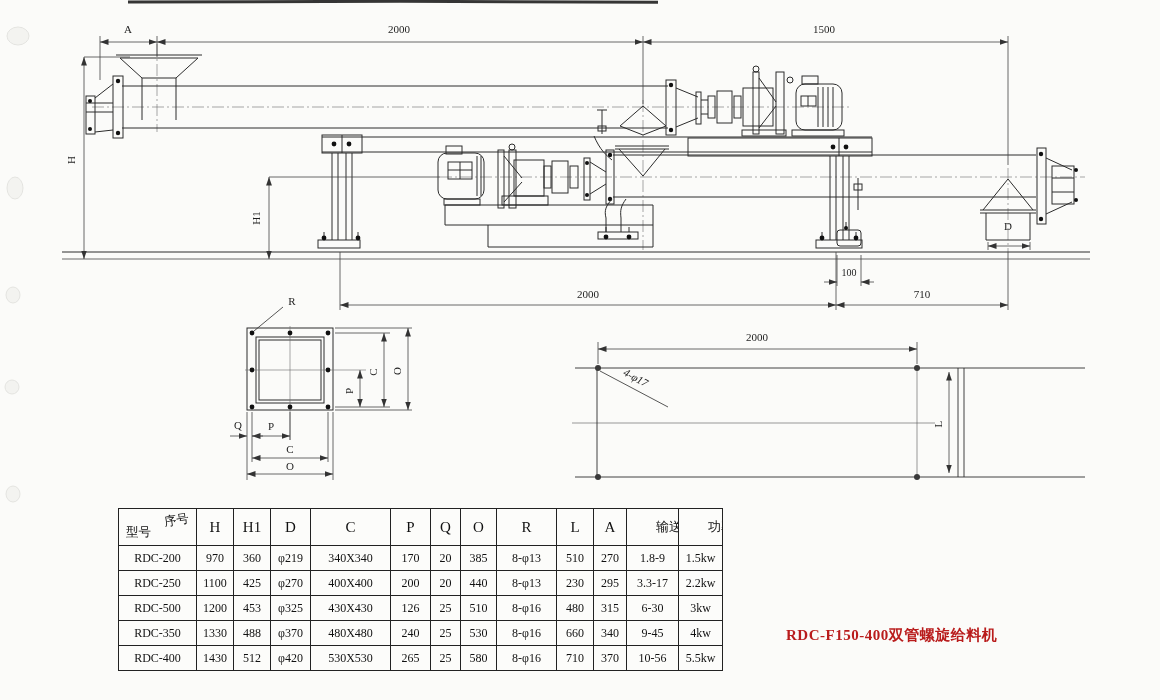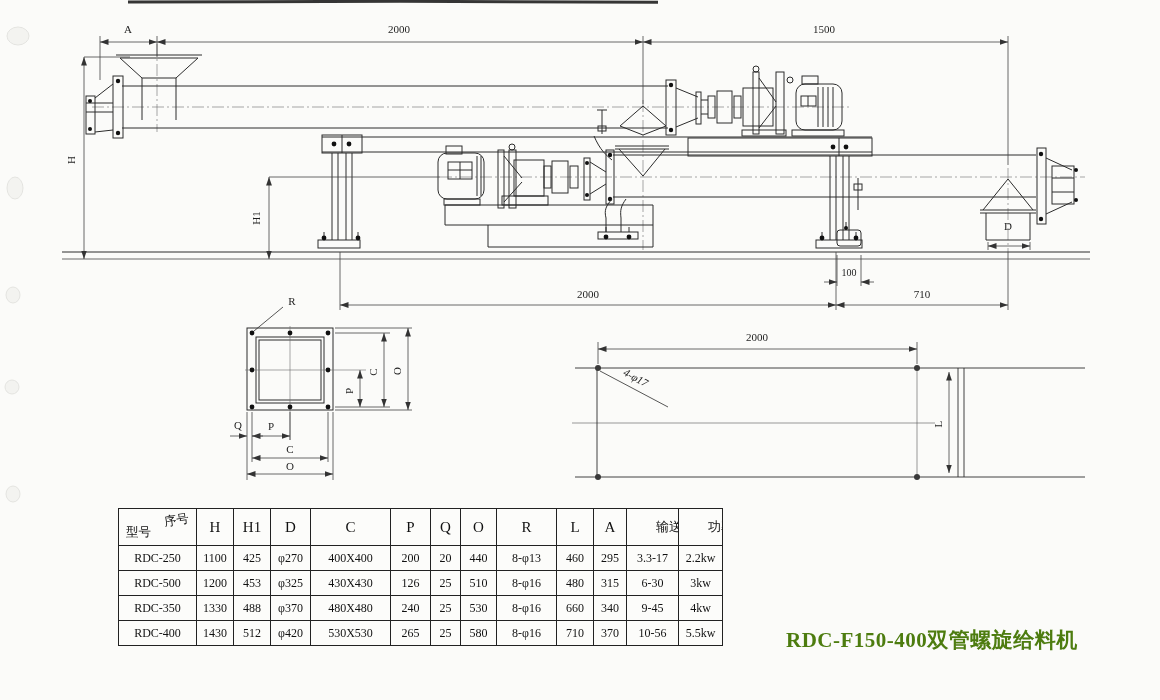--- a/index.html
+++ b/index.html
@@ -22,21 +22,21 @@
   }
   .spec th,.spec td{border:1px solid #222; text-align:center; padding:0 1px; overflow:hidden; white-space:nowrap;}
   .spec thead th{height:36px; font-weight:normal; font-size:15px;}
   .spec thead th.cn{font-size:13px;padding-left:29px;}
   .spec tbody td{height:24px;}
   .model-th{position:relative; font-size:12.5px !important;}
   .model-th .serial{position:absolute; top:3px; right:7px; transform:rotate(-9deg);}
   .model-th .model{position:absolute; bottom:4px; left:7px;text-align:center;}
   .caption{
     position:absolute; left:786px; top:626px;
-    font-size:21px; font-weight:bold; letter-spacing:.5px; color:#4d7c0f;
+    font-size:15px; font-weight:bold; letter-spacing:.5px; color:#b91c1c;
   }
 </style>
 </head>
 <body>
 
 <div class="page">
 
 <svg width="1160" height="505" viewBox="0 0 1160 505">
   <defs>
     <marker id="ar" markerWidth="10" markerHeight="8" refX="8.5" refY="3.5" orient="auto-start-reverse" markerUnits="userSpaceOnUse">
@@ -396,30 +396,45 @@
       <th>O</th>
       <th>R</th>
       <th>L</th>
       <th>A</th>
       <th class="cn">输送量</th>
       <th class="cn">功率</th>
     </tr>
   </thead>
   <tbody>
         <tr>
+    <td>RDC-200</td>
+    <td>970</td>
+    <td>360</td>
+    <td>φ219</td>
+    <td>340X340</td>
+    <td>170</td>
+    <td>20</td>
+    <td>385</td>
+    <td>8-φ13</td>
+    <td>510</td>
+    <td>270</td>
+    <td>1.8-9</td>
+    <td>1.5kw</td>
+  </tr>
+        <tr>
     <td>RDC-250</td>
     <td>1100</td>
     <td>425</td>
     <td>φ270</td>
     <td>400X400</td>
     <td>200</td>
     <td>20</td>
     <td>440</td>
     <td>8-φ13</td>
-    <td>460</td>
+    <td>230</td>
     <td>295</td>
     <td>3.3-17</td>
     <td>2.2kw</td>
   </tr>
         <tr>
     <td>RDC-500</td>
     <td>1200</td>
     <td>453</td>
     <td>φ325</td>
     <td>430X430</td>

